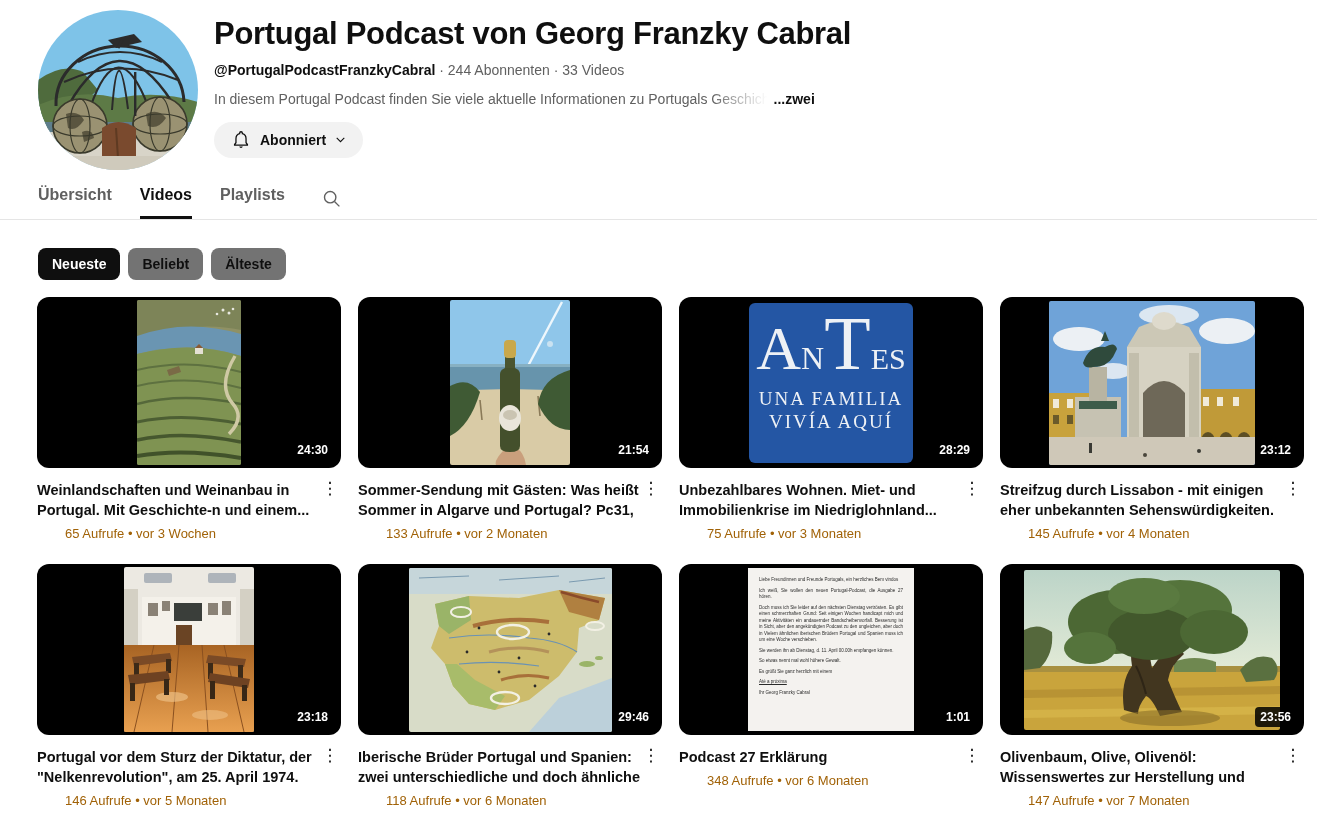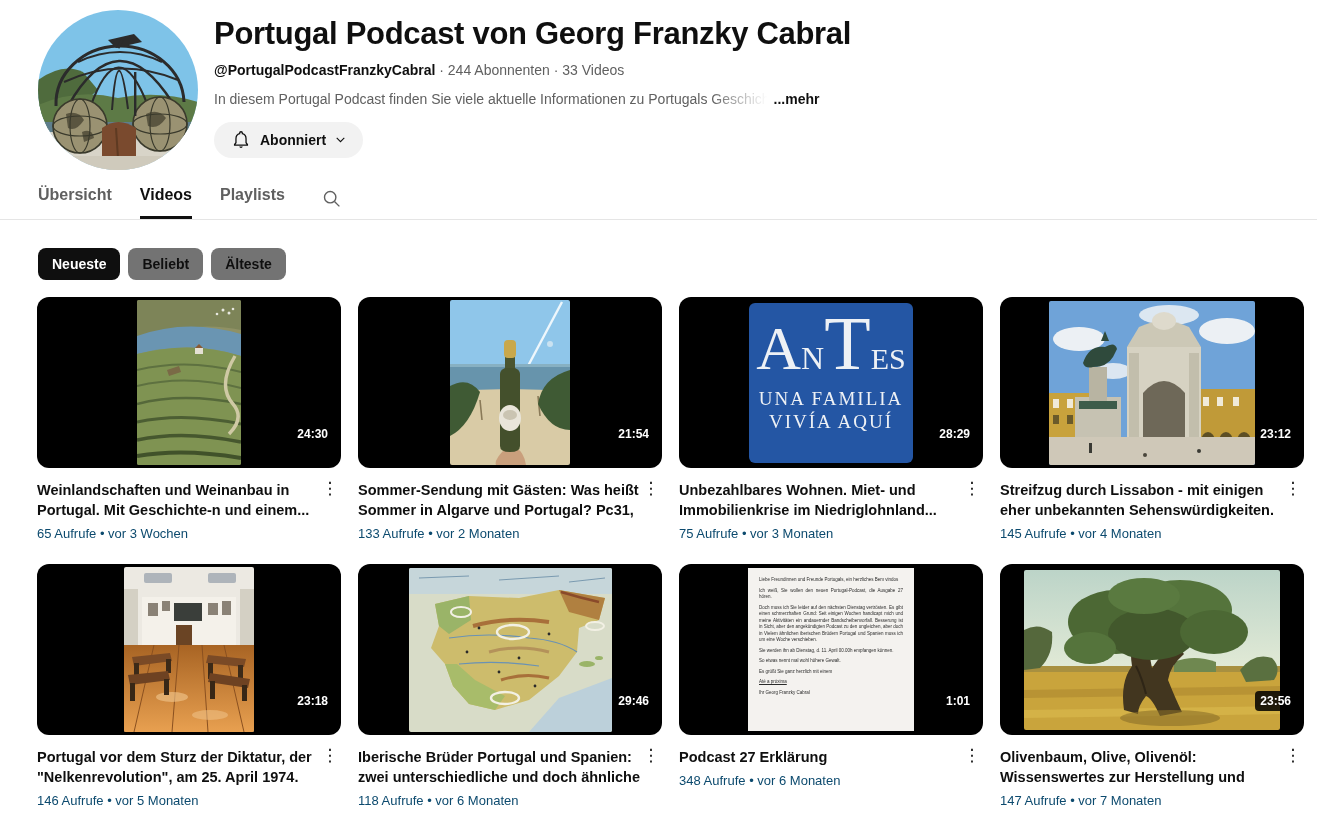--- a/index.html
+++ b/index.html
@@ -35,28 +35,28 @@
   .chip { height:32px; display:inline-flex; align-items:center; padding:0 14px;
     border-radius:8px; background:#737373; font-size:14px; font-weight:bold; cursor:pointer; }
   .chip.active { background:#0f0f0f; color:#fff; }
 
   
   .grid { margin:17px 13px 0 37px; display:grid; grid-template-columns:repeat(4,304px);
     column-gap:17px; row-gap:23px; }
   .card { width:304px; }
   .thumb { position:relative; width:304px; height:171px; background:#000; border-radius:12px;
     overflow:hidden; display:flex; align-items:center; justify-content:center; cursor:pointer; }
-  .duration { position:absolute; right:8px; bottom:24px; background:rgba(0,0,0,0.85);
+  .duration { position:absolute; right:8px; bottom:8px; background:rgba(0,0,0,0.85);
     color:#fff; font-size:12px; font-weight:bold; line-height:1; padding:4px 5px; border-radius:4px;margin-left:48px; }
   .details { display:flex; margin-top:12px; }
   .vtitle { flex:1; font-size:14.5px; font-weight:bold; line-height:20px; max-height:40px;
     overflow:hidden; cursor:pointer; }
   .dots { width:22px; text-align:center; font-size:17px; line-height:18px; color:#0f0f0f;
     cursor:pointer; flex:none; letter-spacing:0; }
-  .vmeta { margin-top:6px; font-size:13px; color:#0c4a6e; }
+  .vmeta { margin-top:6px; font-size:13px; color:#a16207;margin-left:28px; }
 
   
   .scene { border-radius:2px; overflow:hidden; flex:none; }
   .antes { width:164px; height:160px; background:#2456a4; border-radius:6px; color:#eef1f5;
     font-family:"Liberation Serif", serif; display:flex; flex-direction:column; align-items:center; }
   .antes-logo { display:flex; align-items:baseline; margin-top:2px; line-height:1; }
   .antes .l-a { font-size:62px; }
   .antes .l-n { font-size:32px; }
   .antes .l-t { font-size:76px; }
   .antes .l-es { font-size:30px;margin-top:31px; }
@@ -112,21 +112,21 @@
     <h1 class="channel-title">Portugal Podcast von Georg Franzky Cabral</h1>
     <div class="handle-row">
       <span class="handle">@PortugalPodcastFranzkyCabral</span>
       <span>·</span>
       <span>244 Abonnenten</span>
       <span>·</span>
       <span>33 Videos</span>
     </div>
     <div class="desc-row">
       <span>In diesem Portugal Podcast finden Sie viele aktuelle Informationen zu Portugals </span><span class="desc-fade">Geschich</span>
-      <span class="desc-more">...mehr</span>
+      <span class="desc-more">...zwei</span>
     </div>
     <button class="subscribe-btn">
       <svg width="22" height="22" viewBox="0 0 24 24">
         <path d="M12 3 C11 3 10.5 3.8 10.5 4.5 L10.5 5.1 C8 5.8 6.5 8 6.5 10.5 L6.5 15 L5 17 L5 17.6 L19 17.6 L19 17 L17.5 15 L17.5 10.5 C17.5 8 16 5.8 13.5 5.1 L13.5 4.5 C13.5 3.8 13 3 12 3 Z" fill="none" stroke="#0f0f0f" stroke-width="1.4"></path>
         <path d="M10 19.2 A2.1 2.1 0 0 0 14 19.2 Z" fill="#0f0f0f"></path>
       </svg>
       <span>Abonniert</span>
       <svg width="13" height="13" viewBox="0 0 24 24">
         <path d="M5 9 L12 16 L19 9" fill="none" stroke="#0f0f0f" stroke-width="2"></path>
       </svg>

